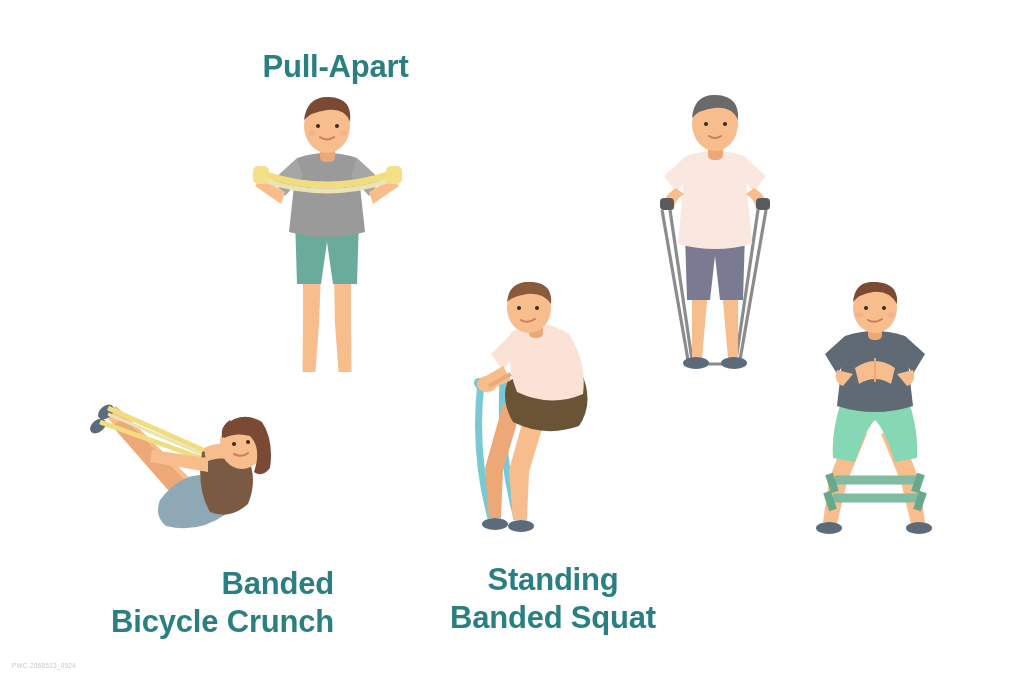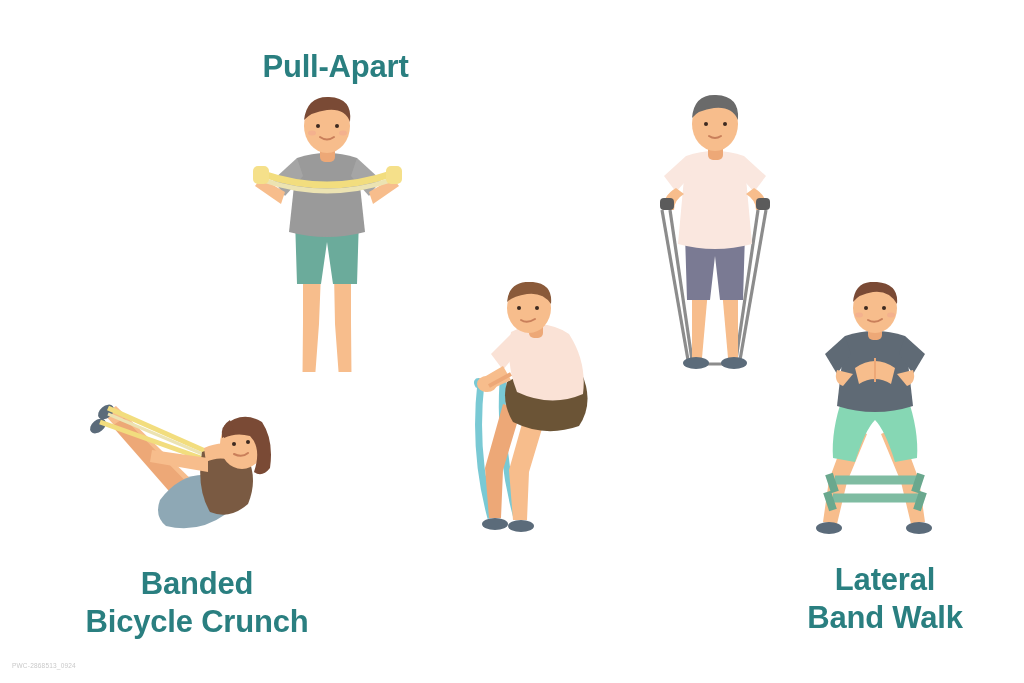--- a/index.html
+++ b/index.html
@@ -40,26 +40,26 @@
   }
 </style>
 </head>
 <body>
 
 <div id="canvas">
 
   <div class="ex-title" style="left:233px; top:48px; width:205px;">Pull-Apart</div>
 
 
-  <div class="ex-title" style="left:52px; top:565px; width:290px;">Banded
+  <div class="ex-title" style="left:44px; top:565px; width:290px;text-align:right;">Banded
 Bicycle Crunch</div>
 
-
-  <div class="ex-title" style="left:760px; top:561px; width:250px;">Lateral
-Band Walk</div>
+  <div class="ex-title" style="left:408px; top:561px; width:290px;">Standing
+Banded Squat</div>
+
 
   <div class="fig" style="left:245px; top:92px; width:165px; height:280px;">
     <svg width="165" height="280" viewBox="0 0 165 280" xmlns="http://www.w3.org/2000/svg">
 
       <g>
         <path d="M58 130 L58 230 L57 338 L66 340 L74 232 L78 130 Z" fill="#f7bd8c"></path>
         <path d="M88 130 L90 232 L98 340 L107 338 L106 230 L106 130 Z" fill="#f7bd8c"></path>
       </g>
 
       <g>

